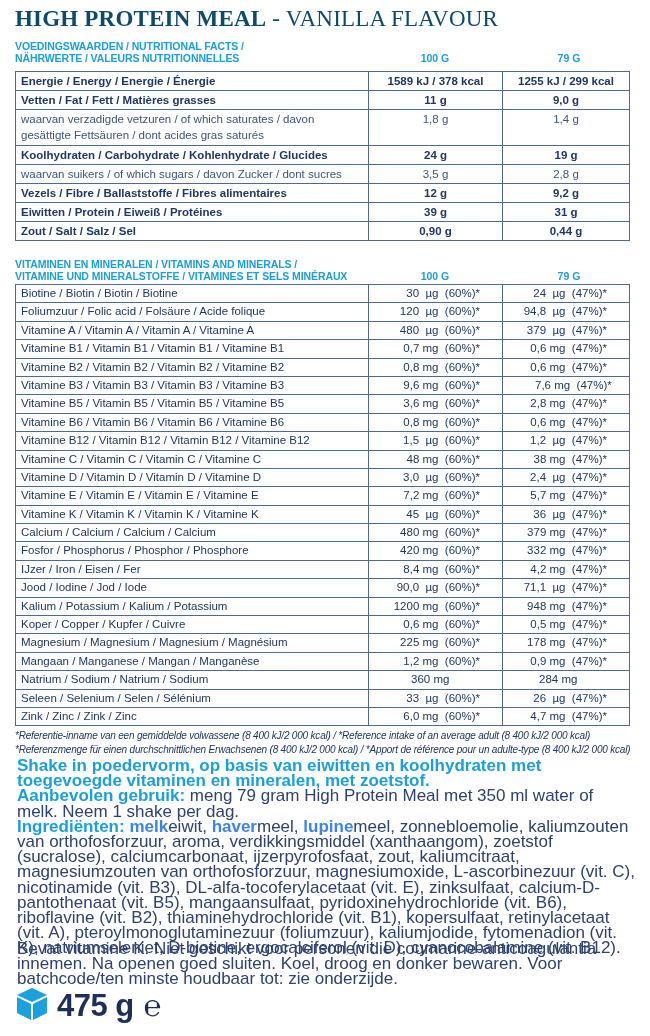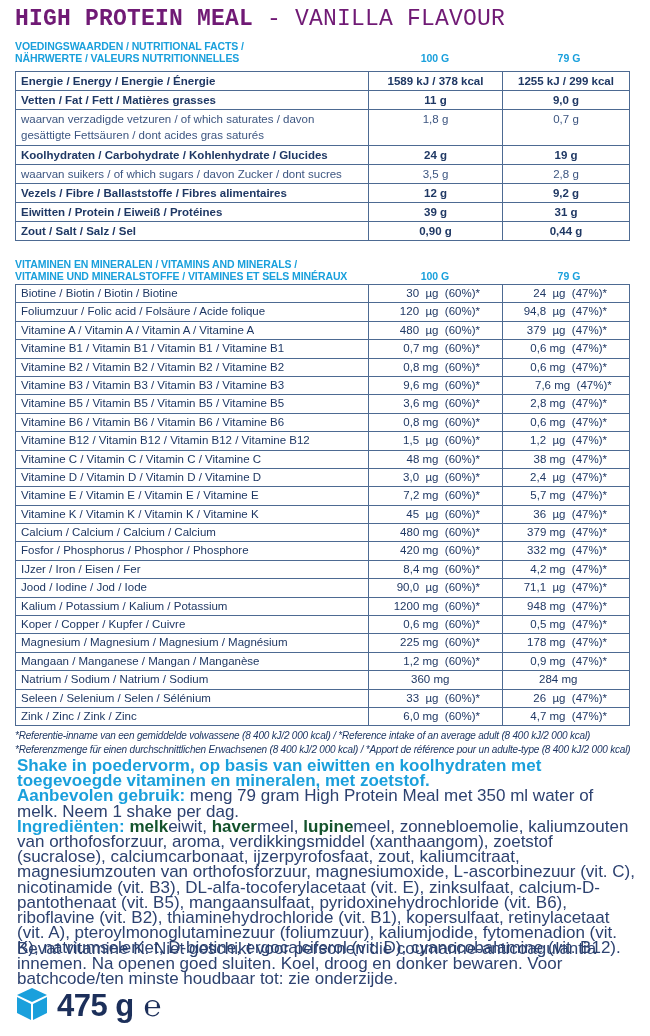--- a/index.html
+++ b/index.html
@@ -1,19 +1,19 @@
 <!DOCTYPE html>
 <html><head>
 <meta charset="utf-8">
 <style>
   html, body { margin: 0; padding: 0; background: #ffffff; }
   body { width: 650px; height: 1036px; overflow: hidden; position: relative;
          font-family: "Liberation Sans", "DejaVu Sans", sans-serif; color: #1f3864; }
   .title { position: absolute; left: 15px; top: 4px; font-size: 23px; line-height: 30px;
-           color: #701a75; letter-spacing: 0.2px; font-family: Liberation Mono, monospace; }
+           color: #0c4a6e; letter-spacing: 0.2px; font-family: Liberation Serif, serif; }
   .title .bold { font-weight: bold; }
   .title .light { font-weight: normal; }
 
   .sec-head { position: absolute; left: 15px; color: #1aa0dc; font-weight: bold;
               font-size: 10.5px; line-height: 11.5px; letter-spacing: -0.1px; }
   .col-h { position: absolute; color: #1aa0dc; font-weight: bold; font-size: 10.5px;
            width: 134px; text-align: center; }
 
   table.nt { position: absolute; left: 15px; width: 614px; border-collapse: collapse;
              table-layout: fixed; }
@@ -32,21 +32,21 @@
   table.vit td.v { text-align: right; padding-right: 22px; }
   table.vit td.v.na { text-align: left; padding-left: 42px; }
   table.vit td.v3.na { padding-left: 36px; }
 
   .foot { position: absolute; left: 15px; top: 713px; font-size: 10px; line-height: 13.5px;
           font-style: italic; color: #1f3864; white-space: nowrap; letter-spacing: -0.2px; }
 
   .desc { position: absolute; left: 17px; width: 620px; font-size: 17px; line-height: 15.2px;
           color: #2d4270; }
   .desc .blue { color: #1aa0dc; font-weight: bold; }
-  .desc .dk { color: #14532d; font-weight: bold; }
+  .desc .dk { color: #3b82f6; font-weight: bold; }
 
   .weight { position: absolute; left: 15px; top: 983px; height: 45px; display: flex;
             align-items: center; }
   .weight .num { font-size: 31px; font-weight: bold; color: #1c2f5a; margin-left: 8px;
                  letter-spacing: -0.5px; }
   .weight .estim { font-size: 30px; color: #1c2f5a; margin-left: 10px;
                    font-family: "DejaVu Serif", serif; font-weight: normal; }
 </style>
 </head>
 <body>
@@ -75,21 +75,21 @@
         <td class="v">1255 kJ / 299 kcal</td>
       </tr>
       <tr class="b">
         <td>Vetten / Fat / Fett / Matières grasses</td>
         <td class="v">11 g</td>
         <td class="v">9,0 g</td>
       </tr>
       <tr class="s tall">
         <td>waarvan verzadigde vetzuren / of which saturates / davon gesättigte Fettsäuren / dont acides gras saturés</td>
         <td class="v">1,8 g</td>
-        <td class="v">0,7 g</td>
+        <td class="v">1,4 g</td>
       </tr>
       <tr class="b">
         <td>Koolhydraten / Carbohydrate / Kohlenhydrate / Glucides</td>
         <td class="v">24 g</td>
         <td class="v">19 g</td>
       </tr>
       <tr class="s">
         <td>waarvan suikers / of which sugars / davon Zucker / dont sucres</td>
         <td class="v">3,5 g</td>
         <td class="v">2,8 g</td>

